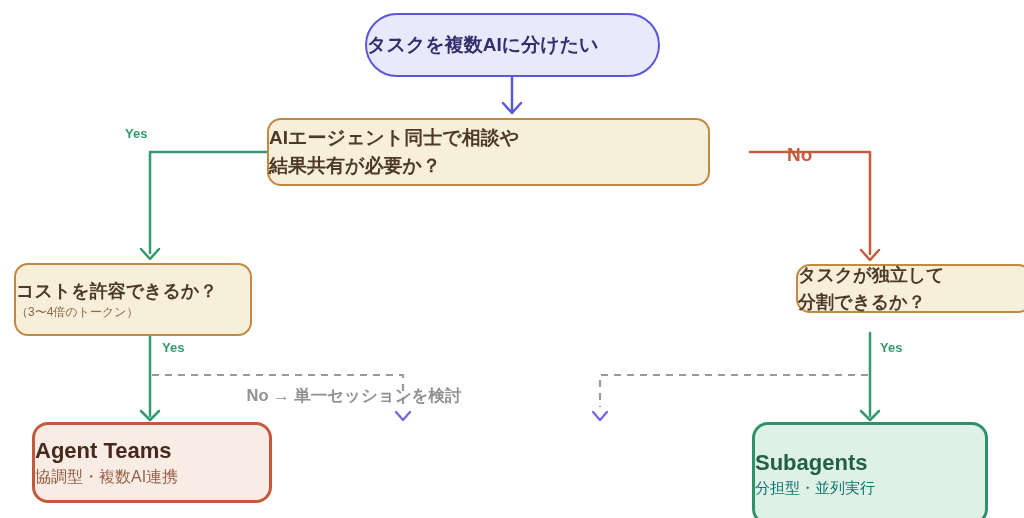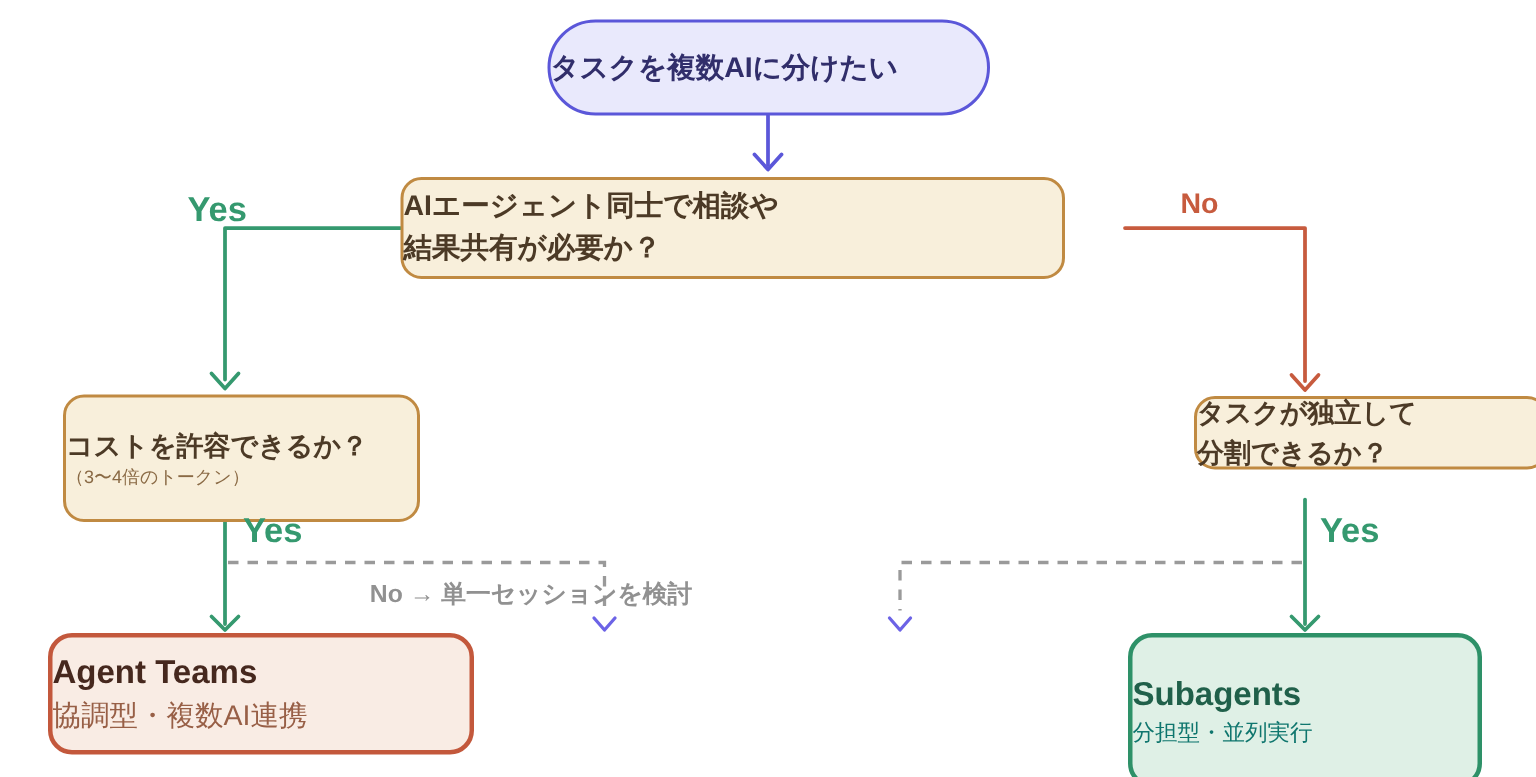--- a/index.html
+++ b/index.html
@@ -38,61 +38,61 @@
     border: 2.5px solid #c08a42;
     border-radius: 14px;
     color: #4c3a26;
     font-weight: bold;
   }
   .node-q-share {
     left: 267px; top: 118px; width: 443px; height: 68px;
     font-size: 19px; line-height: 1.45;
   }
   .node-q-cost {
-    left: 42px; top: 263px; width: 238px; height: 85px;
+    left: 14px; top: 263px; width: 238px; height: 73px;
     font-size: 18px; line-height: 1.35;
   }
   .node-q-cost .subtitle {
     font-size: 12px; font-weight: normal; color: #8a6a45;
   }
   .node-q-split {
     left: 752px; top: 264px; width: 236px; height: 49px;
     font-size: 18px; line-height: 1.45; margin-left: 44px;
   }
   .node-result {
     border-radius: 16px;
     border-width: 3.5px;
     border-style: solid;
   }
   .node-agent-teams {
-    left: 32px; top: 422px; width: 284px; height: 81px;
+    left: 32px; top: 422px; width: 240px; height: 81px;
     background: #f9ece4;
     border-color: #c3583c;
   }
   .node-agent-teams .title { color: #46281e; font-size: 22px; font-weight: bold; }
-  .node-agent-teams .subtitle { color: #985f46; font-size: 19px; margin-top: 3px; }
+  .node-agent-teams .subtitle { color: #985f46; font-size: 16px; margin-top: 3px; }
   .node-subagents {
     left: 752px; top: 422px; width: 236px; height: 103px;
     background: #dff0e6;
     border-color: #2e9168;
   }
   .node-subagents .title { color: #20604a; font-size: 22px; font-weight: bold; }
   .node-subagents .subtitle { color: #0f766e; font-size: 15px; margin-top: 3px; }
 
   .edge-label {
     position: absolute;
     font-weight: bold;
     white-space: nowrap;
   }
-  .lbl-green { color: #35996f; font-size: 23px; }
+  .lbl-green { color: #35996f; font-size: 13px; }
   .lbl-red   { color: #c75b3e; font-size: 19px; }
   .lbl-gray  { color: #919191; font-size: 16.5px; transform: translateX(-50%); }
 
   .lbl-share-yes { left: 125px; top: 126px; }
-  .lbl-share-no  { left: 787px; top: 126px; }
+  .lbl-share-no  { left: 787px; top: 144px; }
   .lbl-cost-yes  { left: 162px; top: 340px; }
   .lbl-split-yes { left: 880px; top: 340px; }
   .lbl-note-left  { left: 354px; top: 351px; margin-top: 34px; }
   .lbl-note-right { left: 781px; top: 350px; }
 </style>
 </head>
 <body>
 
 <div class="canvas">
 

